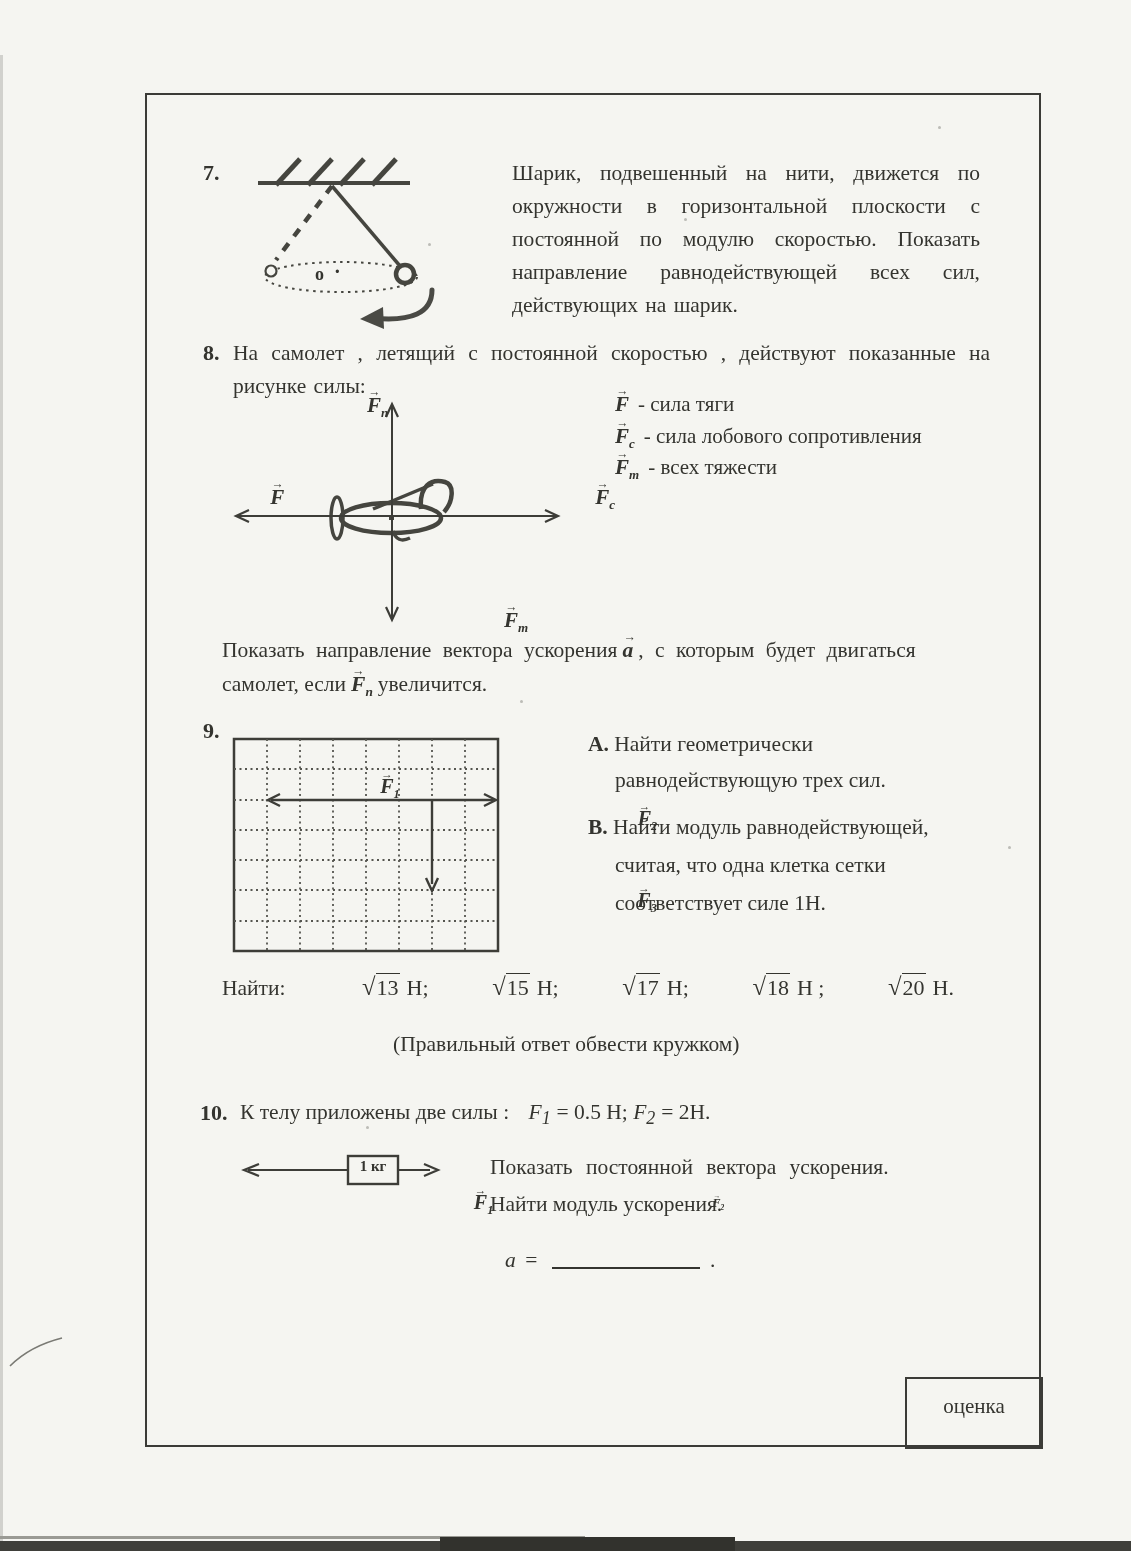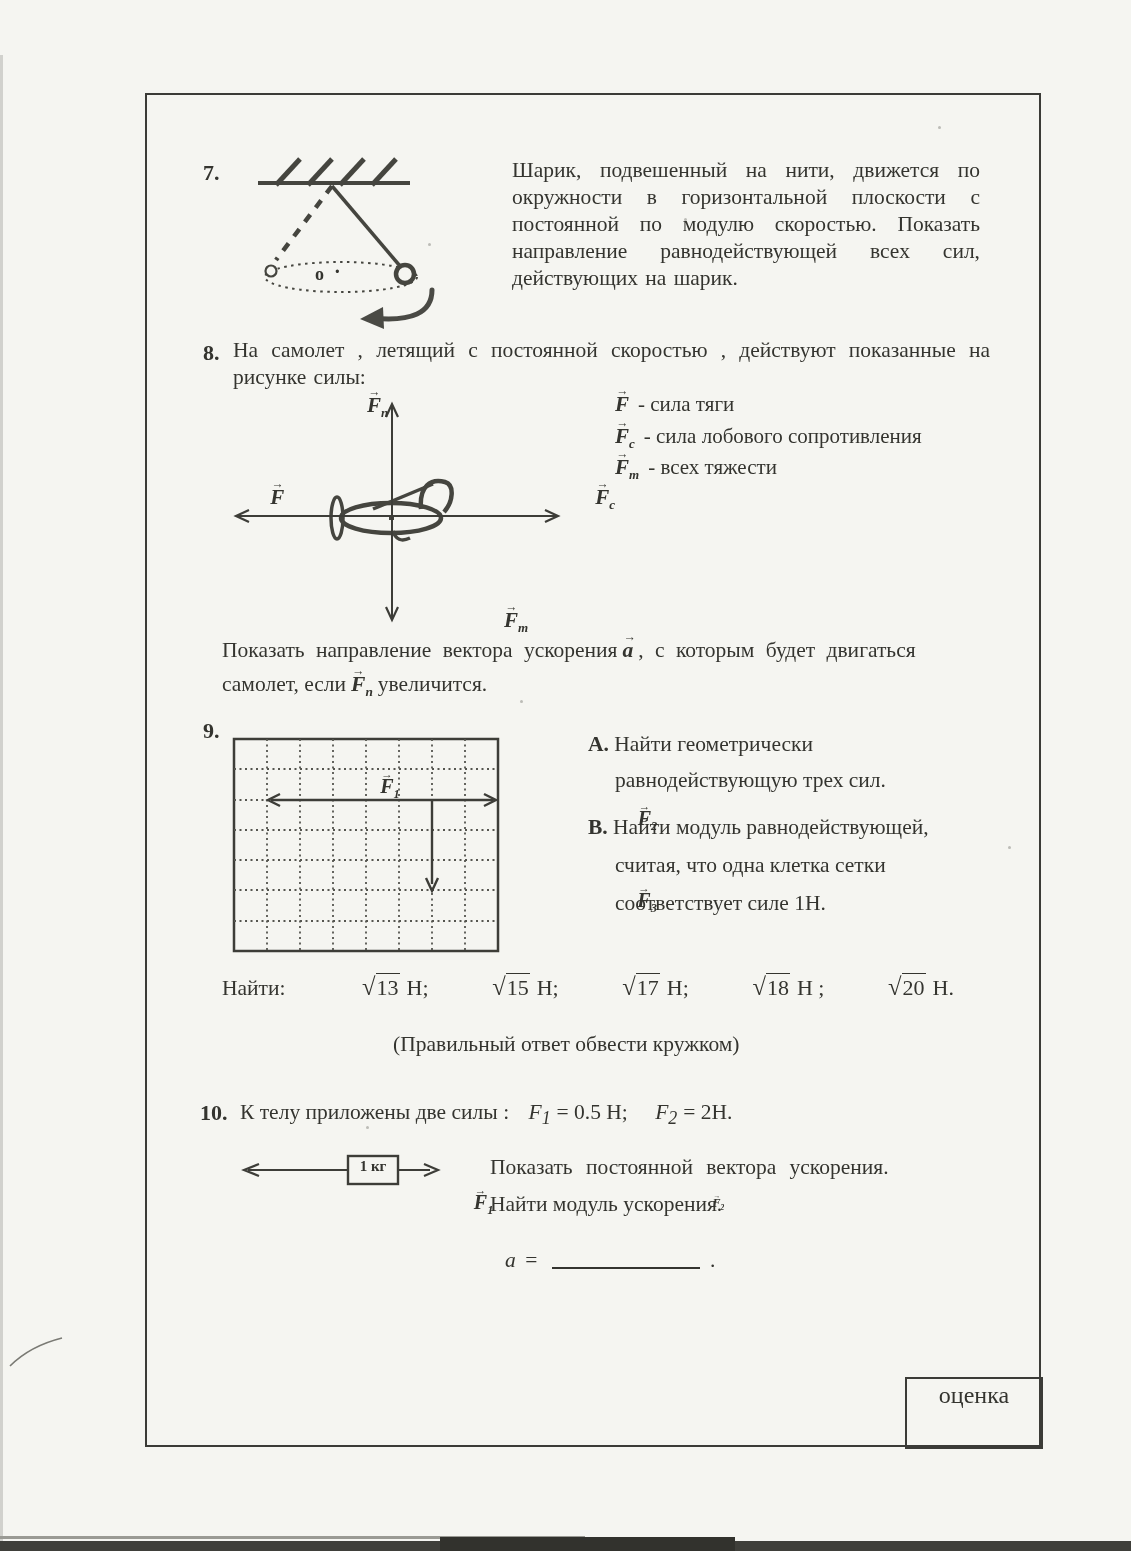--- a/index.html
+++ b/index.html
@@ -14,21 +14,21 @@
     background:var(--paper);
     font-family:"Liberation Serif","DejaVu Serif",serif;
     color:var(--ink);
   }
   .abs{position:absolute;}
   .page-border{
     position:absolute;left:145px;top:93px;width:896px;height:1354px;
     border:2.5px solid #3b3b37;box-sizing:border-box;
   }
   .num{font-weight:bold;font-size:22px;}
-  .para{font-size:21.5px;line-height:27px;text-align:justify;word-spacing:2px;}
+  .para{font-size:21.5px;line-height:33px;text-align:justify;word-spacing:2px;}
   .line{font-size:21.5px;white-space:nowrap;}
   
   .vec{display:inline-block;position:relative;font-style:italic;font-weight:bold;margin:0 5px;}
   .vec::before{
     content:"\2192";position:absolute;left:1px;top:-0.62em;
     font-size:0.58em;font-style:normal;font-weight:bold;letter-spacing:-1px;
   }
   .vec sub{font-size:0.62em;font-style:italic;}
   .dlabel{font-size:21px;}
   .legend-row{display:flex;align-items:baseline;height:31.5px;font-size:21px;}
@@ -39,21 +39,21 @@
   .opt{font-size:22px;white-space:nowrap;}
   .sqrt::before{content:"\221A";font-size:1.12em;}
   .radicand{border-top:1.6px solid var(--ink);padding:1px 1px;}
   .unit{margin-left:7px;}
   .blank{display:inline-block;width:148px;border-bottom:2px solid var(--ink);transform:translateY(2px);margin:0 5px;}
   .mass-label{font-weight:bold;font-size:15px;text-align:center;}
   .grade-box{
     position:absolute;left:905px;top:1377px;width:138px;height:72px;
     border:2.5px solid #3b3b37;box-sizing:border-box;text-align:center;
   }
-  .grade-box span{display:inline-block;margin-top:3px;font-size:24px;}
+  .grade-box span{display:inline-block;margin-top:15px;font-size:21px;}
   
   .edge-left{position:absolute;left:0;top:55px;width:3px;height:1488px;background:#b3b3ae;opacity:.55;}
   .strip-gray{position:absolute;left:0;top:1536px;width:585px;height:3px;background:#9a9a94;}
   .strip-dark{position:absolute;left:0;top:1541px;width:1131px;height:10px;background:#3f3f3a;}
   .strip-mid{position:absolute;left:440px;top:1537px;width:295px;height:14px;background:#32322d;}
   .speck{position:absolute;width:3px;height:3px;border-radius:50%;background:#84847e;opacity:.5;}
   svg{overflow:visible;}
 </style>
 </head>
 <body>
@@ -189,21 +189,21 @@
     <span class="opt"><span class="sqrt"><span class="radicand">20</span></span><span class="unit">Н.</span></span>
   </div>
 
   <div class="abs" style="left:393px;top:1032px;font-size:21.5px">(Правильный ответ обвести кружком)</div>
 
   
   <div class="num abs" style="left:200px;top:1100px">10.</div>
   <div class="abs line" style="left:240px;top:1100px">
     <span>К телу приложены две силы :</span>
     <span style="margin-left:14px;font-style:italic"><span>F</span><sub>1</sub><span style="font-style:normal;margin-left:6px">= 0.5 Н;</span></span>
-    <span style="margin-left:22px;font-style:italic"><span>F</span><sub>2</sub><span style="font-style:normal;margin-left:6px">= 2Н.</span></span>
+    <span style="font-style:italic"><span>F</span><sub>2</sub><span style="font-style:normal;margin-left:6px">= 2Н.</span></span>
   </div>
 
   <svg class="abs" style="left:230px;top:1152px" width="215" height="42" viewBox="0 0 215 42">
     <rect x="118" y="4" width="50" height="28" fill="none" stroke="#3d3d38" stroke-width="2.4"></rect>
     <line x1="118" y1="18" x2="18" y2="18" stroke="#3d3d38" stroke-width="2"></line>
     <path d="M 29 12 L 14 18 L 29 24" fill="none" stroke="#3d3d38" stroke-width="2.2"></path>
     <line x1="168" y1="18" x2="200" y2="18" stroke="#3d3d38" stroke-width="2"></line>
     <path d="M 194 12 L 208 18 L 194 24" fill="none" stroke="#3d3d38" stroke-width="2.2"></path>
   </svg>
   <span class="abs mass-label" style="left:348px;top:1158px;width:50px">1 кг</span>

